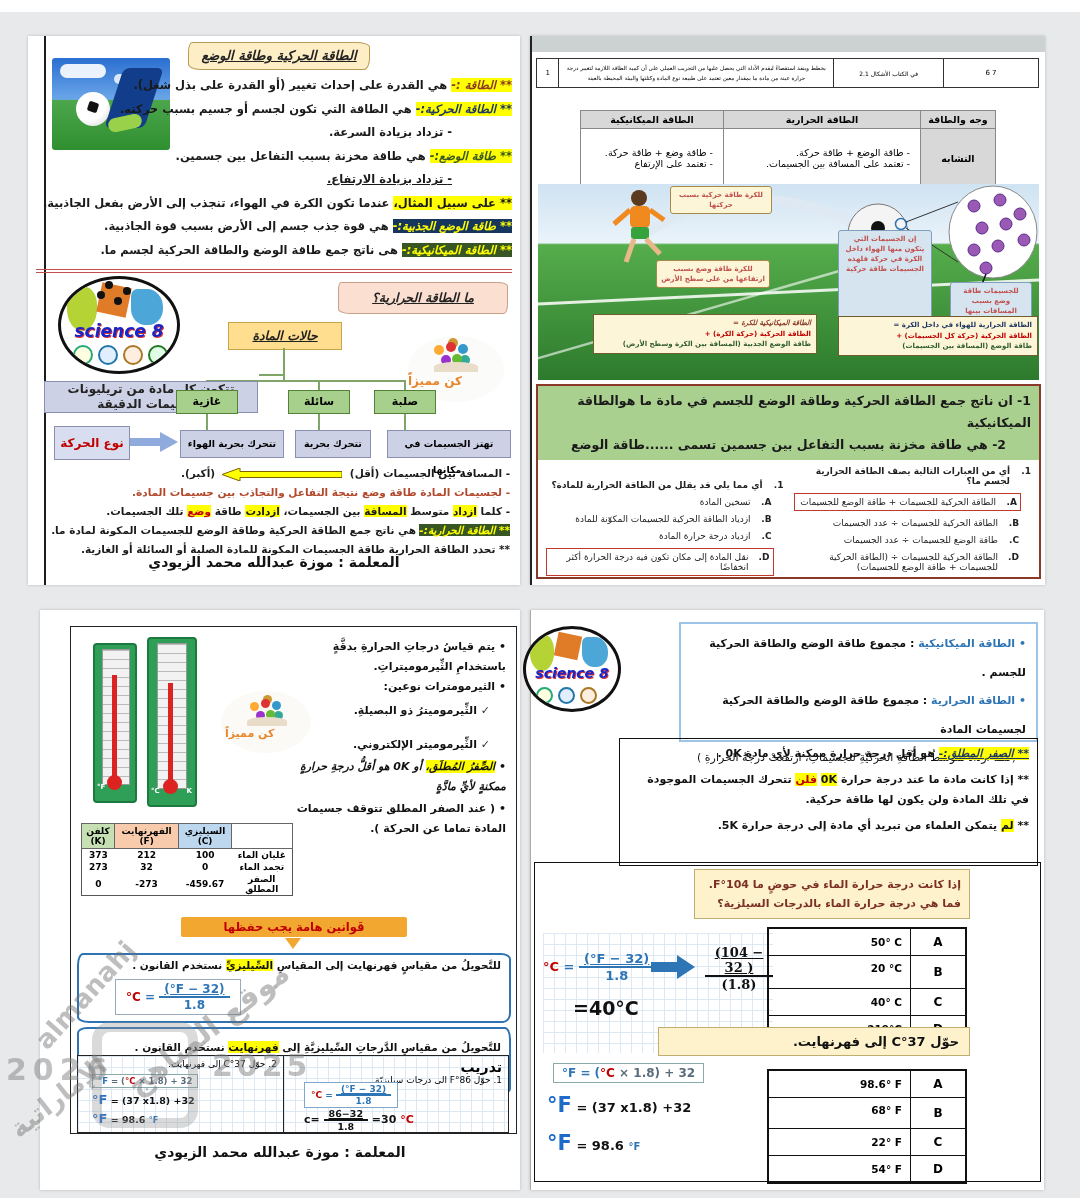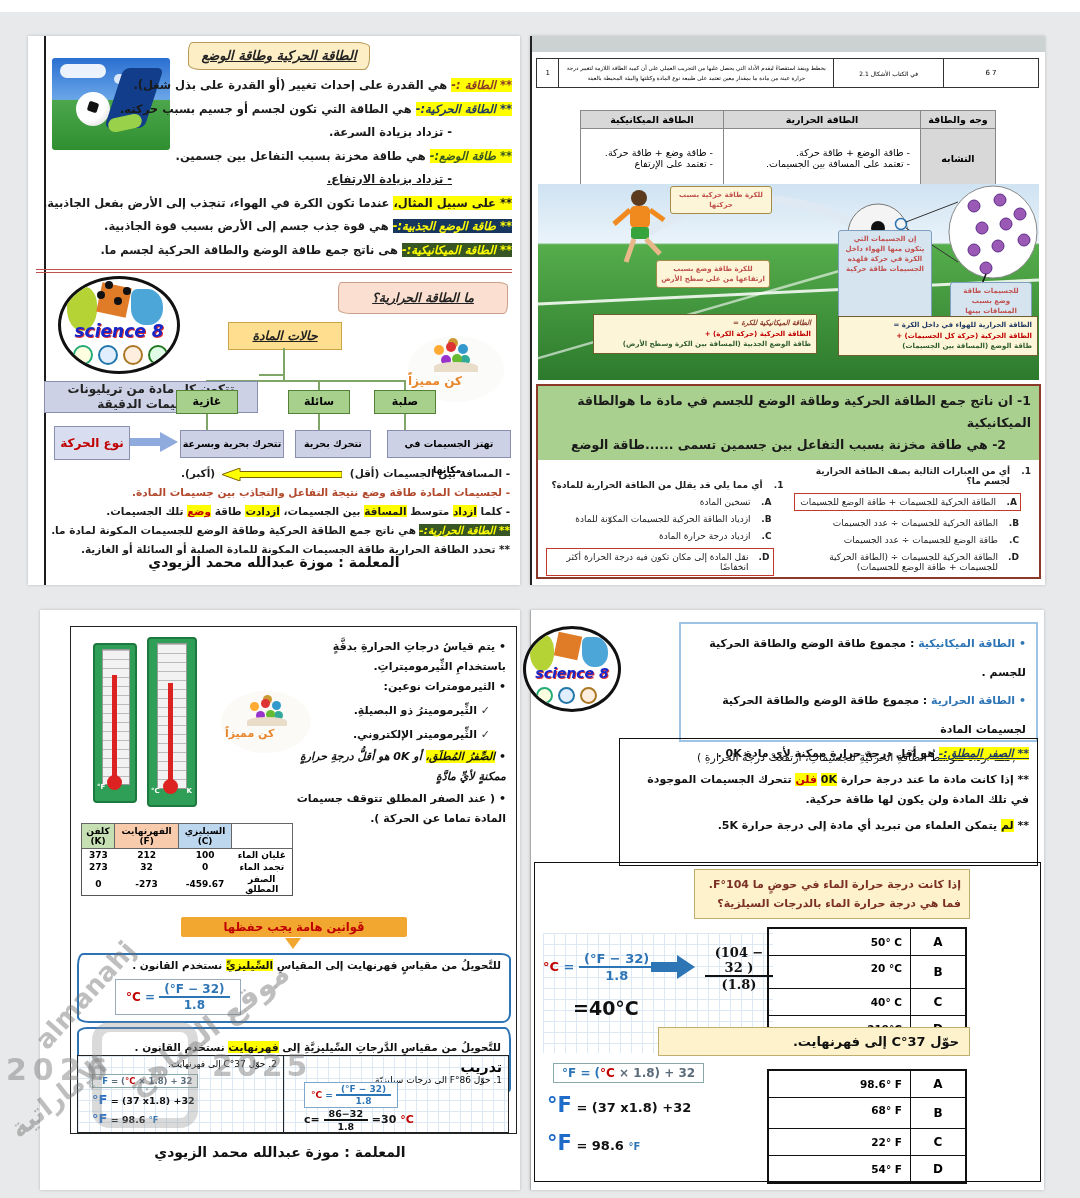--- a/index.html
+++ b/index.html
@@ -22,21 +22,21 @@
   .blue{color:#2e75b6;}
   .navy{color:#1f3864;}
   .wavy-box{background:#fdeec6;border:1.5px solid #b89a55;border-radius:4px 14px 6px 12px/10px 5px 12px 6px;}
   .pink-box{background:#fbdfd0;border:1.5px solid #caa08a;border-radius:3px 10px 4px 12px/8px 4px 10px 5px;}
   .title-ital{font-style:italic;text-decoration:underline;font-weight:bold;}
   .lav{background:#cdd1e5;border:1px solid #8a8fb0;}
   .grn{background:#a8d08d;border:1px solid #538135;}
   .conn{position:absolute;background:#7fa567;}
   .divider-red{border-top:4px double #c0504d;}
   .frac{display:inline-block;vertical-align:middle;text-align:center;}
-  .frac .fnum{display:block;border-bottom:2px solid currentColor;padding:0 5px;}
+  .frac .fnum{display:block;border-bottom:2px solid currentColor;padding:0 5px;text-decoration:underline;}
   .frac .fden{display:block;}
   table{border-collapse:collapse;}
   .grid-bg{background-image:linear-gradient(#dce9f5 1px,transparent 1px),
            linear-gradient(90deg,#dce9f5 1px,transparent 1px);background-size:11px 11px;background-color:#fff;}
   .anst{width:100%;border:2px solid #111;}
   .anst td{border:1.2px solid #111;font-weight:bold;font-size:10.5px;padding:6px 8px;}
   .anst td.val{text-align:right;}
   .anst td.let{width:38px;text-align:center;font-size:12px;}
   .callout{position:absolute;font-size:7px;font-weight:bold;color:#c0504d;line-height:1.45;
            padding:3px 4px;text-align:center;direction:rtl;border-radius:3px;}
@@ -118,21 +118,21 @@
     <div class="abs" style="left:26px;top:26px;width:44px;height:10px;background:#e9dcc8;border-radius:50% 50% 0 0;"></div>
     <div class="abs rtl" style="left:0;right:6px;top:38px;font-size:12px;font-weight:bold;color:#e8862d;text-align:left;"><span>كن مميزاً</span></div>
   </div>
 
   <div class="abs grn ctr b" style="left:346px;top:354px;width:60px;height:22px;line-height:22px;font-size:11px;"><span>صلبة</span></div>
   <div class="abs grn ctr b" style="left:260px;top:354px;width:60px;height:22px;line-height:22px;font-size:11px;"><span>سائلة</span></div>
   <div class="abs grn ctr b" style="left:148px;top:354px;width:60px;height:22px;line-height:22px;font-size:11px;"><span>غازية</span></div>
 
   <div class="abs lav ctr b" style="left:359px;top:394px;width:122px;height:26px;line-height:26px;font-size:9.5px;"><span>تهتز الجسيمات في مكانها.</span></div>
   <div class="abs lav ctr b" style="left:267px;top:394px;width:74px;height:26px;line-height:26px;font-size:9.5px;"><span>تتحرك بحرية</span></div>
-  <div class="abs lav ctr b" style="left:152px;top:394px;width:102px;height:26px;line-height:26px;font-size:9.5px;"><span>تتحرك بحرية وبسرعة</span></div>
+  <div class="abs lav ctr b" style="left:152px;top:394px;width:102px;height:26px;line-height:26px;font-size:9.5px;"><span>تتحرك بحرية الهواء</span></div>
 
   <div class="abs lav ctr b red" style="left:26px;top:390px;width:74px;height:32px;line-height:32px;font-size:12px;background:#d9ddf0;"><span>نوع الحركة</span></div>
   <svg class="abs" style="left:102px;top:396px;" width="48" height="20" viewBox="0 0 48 20">
       <polygon points="0,6 30,6 30,0 48,10 30,20 30,14 0,14" fill="#8faadc"></polygon>
     </svg>
 
   <div class="abs rtl" style="left:8px;right:10px;top:428px;font-size:10.5px;line-height:19px;color:#1a1a1a;">
     <div>
       <span class="b">- المسافة بين الجسيمات (أقل)</span>
       <svg width="120" height="13" viewBox="0 0 120 13" style="vertical-align:middle;margin:0 4px;">
@@ -328,21 +328,21 @@
       <div class="abs" style="left:40px;top:8px;width:9px;height:9px;border-radius:50%;background:#d33;
            box-shadow:11px 2px 0 #39c,-11px 3px 0 #fa3,5px 11px 0 #6b3,-5px 12px 0 #93c,13px 12px 0 #3a9,2px -4px 0 #c93;"></div>
       <div class="abs" style="left:26px;top:26px;width:40px;height:9px;background:#e9dcc8;border-radius:50% 50% 0 0;"></div>
       <div class="abs" style="left:4px;top:36px;font-size:11px;font-weight:bold;color:#e8862d;"><span>كن مميزاً</span></div>
     </div>
 
     <div class="abs rtl" style="right:10px;top:10px;width:218px;font-size:11px;line-height:20px;color:#111;font-weight:bold;">
       <div><span>•</span> <span>يتم قياسُ درجاتِ الحرارةِ بدقَّةٍ باستخدامِ الثِّيرموميتراتِ.</span></div>
       <div><span>•</span> <span>الثيرمومترات نوعين:</span></div>
       <div style="padding-right:16px;margin-top:4px;"><span class="chk">✓</span> <span>الثِّيرموميترُ ذو البصيلةِ.</span></div>
-      <div style="padding-right:16px;margin-top:4px;"><span class="chk">✓</span> <span>الثِّيرموميتر الإلكتروني.</span></div>
+      <div style="padding-right:16px;margin-top:14px;"><span class="chk">✓</span> <span>الثِّيرموميتر الإلكتروني.</span></div>
       <div style="margin-top:2px;font-style:italic;"><span>•</span> <span class="hl-y">الصِّفرُ المُطلَق،</span><span> أو 0K هو أقلُّ درجةِ حرارةٍ ممكنةٍ لأيِّ مادَّةٍ</span></div>
       <div style="margin-top:2px;"><span>•</span> <span>( عند الصفر المطلق تتوقف جسيمات المادة تماما عن الحركة ).</span></div>
     </div>
 
     <table class="abs" style="left:10px;top:196px;width:212px;border:1.5px solid #555;font-size:9px;">
       <tbody>
           <tr>
         <td class="b ctr" style="border:1px solid #666;background:#c6e0b4;padding:2px;">
               <div>كلفن</div>
               <div>(K)</div>

